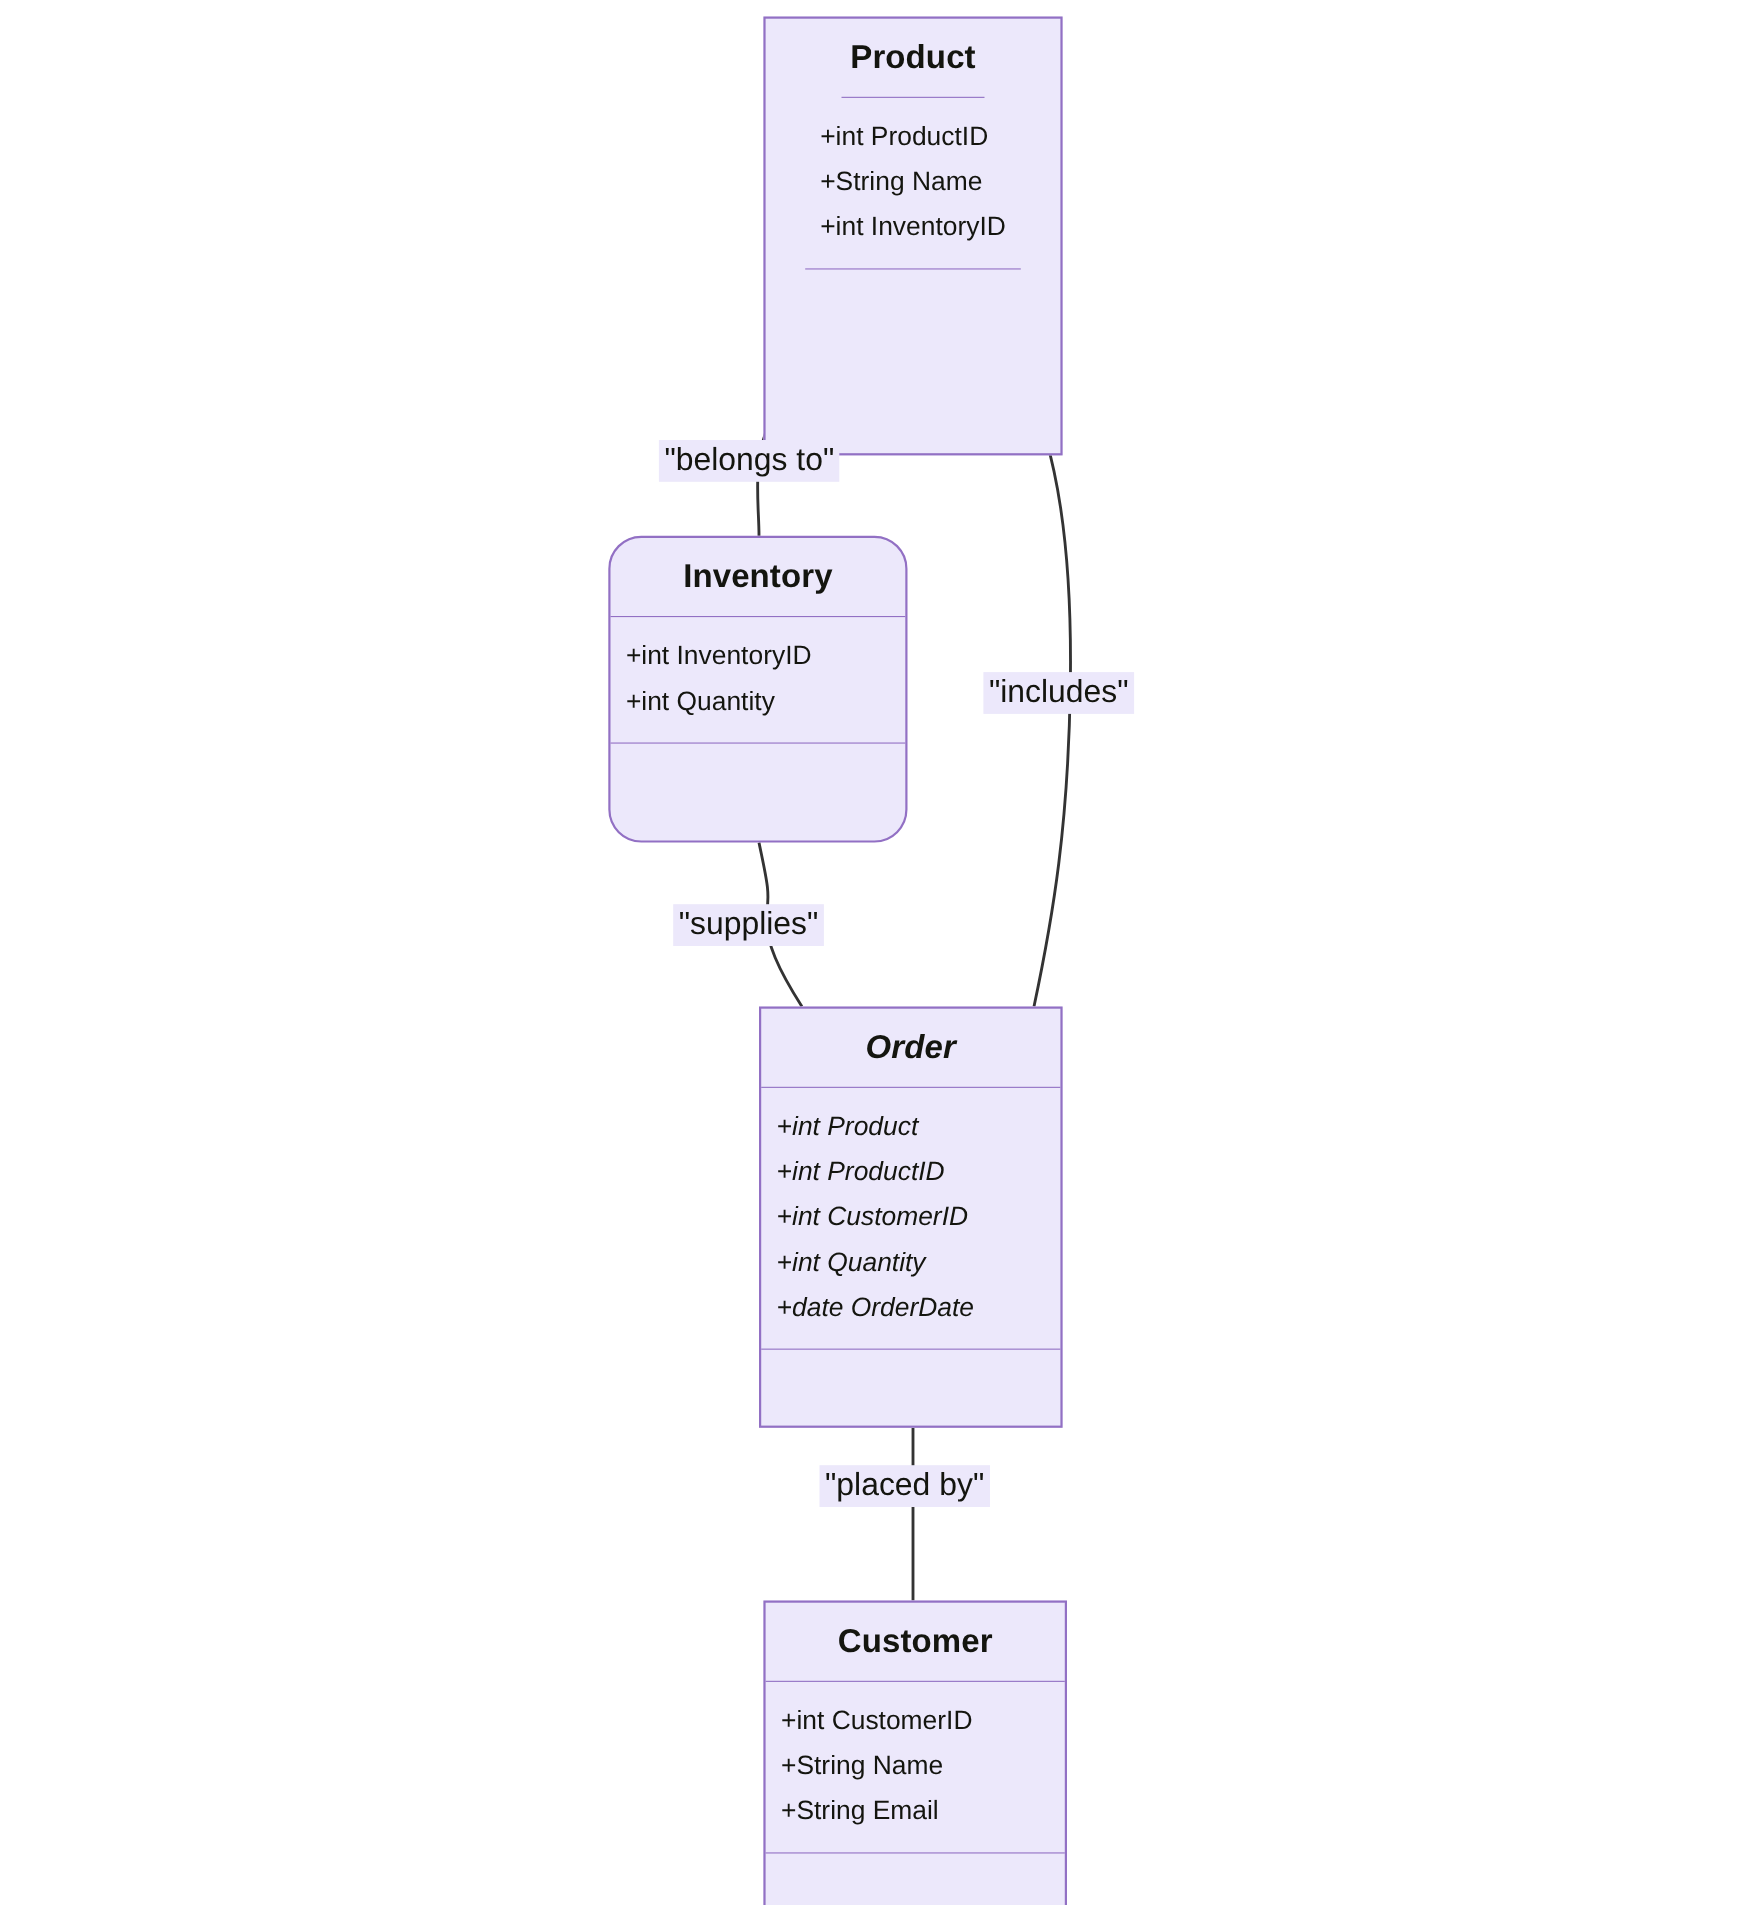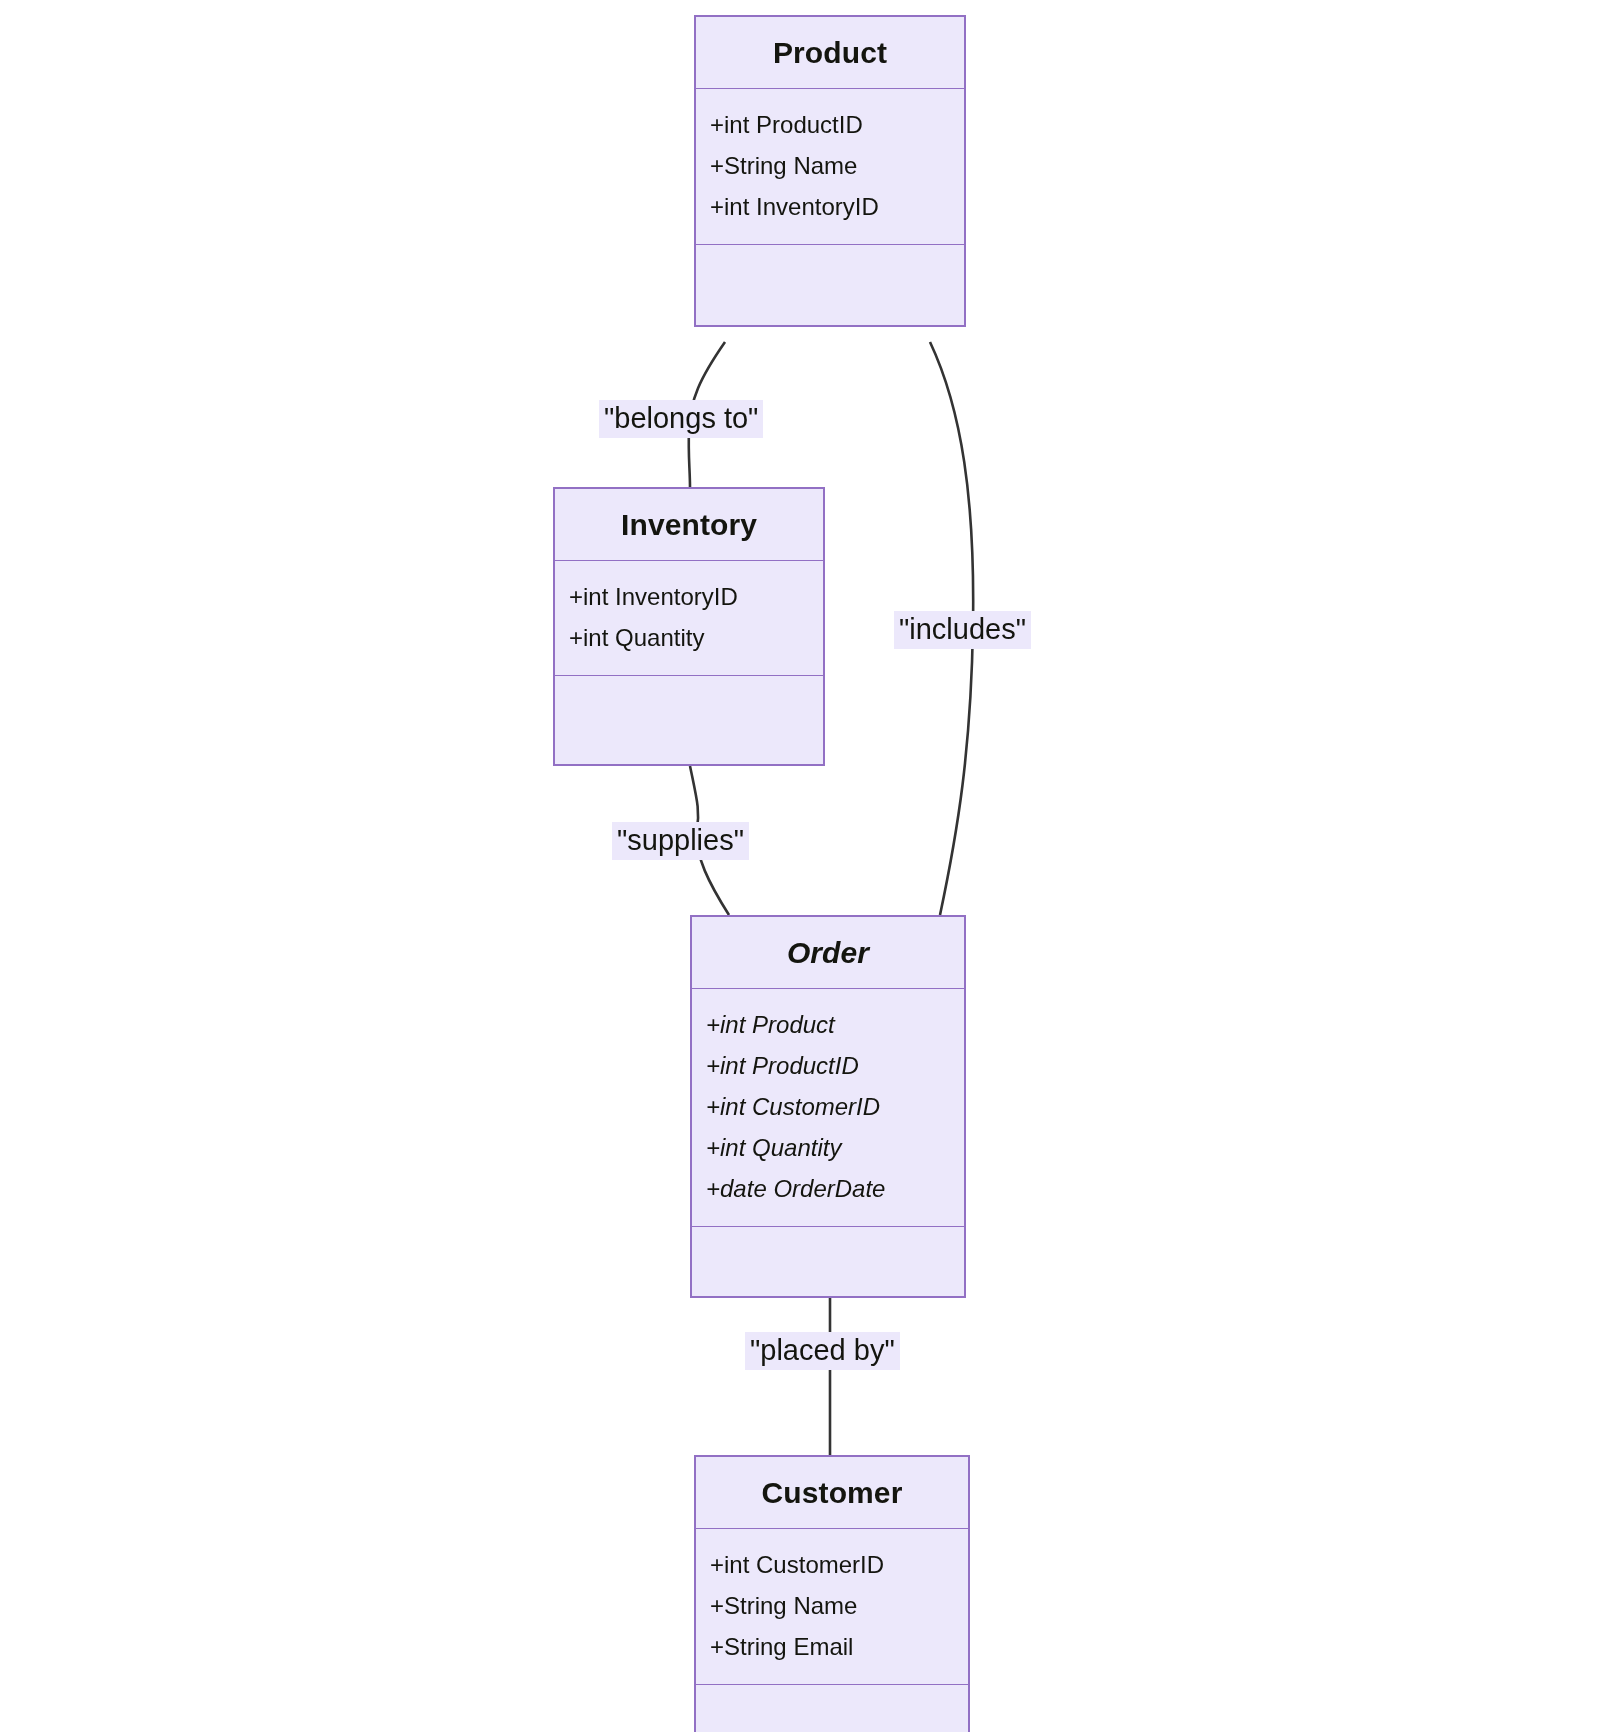--- a/index.html
+++ b/index.html
@@ -83,31 +83,31 @@
 
     <path d="M 725,342 C 700,378 690,400 689,430 C 688,455 690,470 690,487" fill="none" stroke="#333333" stroke-width="2.6"></path>
 
     <path d="M 930,342 C 962,410 975,500 973,625 C 971,750 958,830 940,915" fill="none" stroke="#333333" stroke-width="2.6"></path>
 
     <path d="M 690,766 C 697,800 700,810 697,830 C 694,855 710,885 729,915" fill="none" stroke="#333333" stroke-width="2.6"></path>
 
     <path d="M 830,1298 L 830,1455" fill="none" stroke="#333333" stroke-width="2.6"></path>
   </svg>
 
-  <div class="uml-class" style="left:694px; top:15px; width:272px; height:312px;">
+  <div class="uml-class" style="left:694px; top:15px; width:272px; height:399px;align-items:center;">
     <div class="class-title">Product</div>
     <div class="class-attributes">
       <div class="attr-row">+int ProductID</div>
       <div class="attr-row">+String Name</div>
       <div class="attr-row">+int InventoryID</div>
     </div>
     <div class="class-methods"></div>
   </div>
 
-  <div class="uml-class" style="left:553px; top:487px; width:272px; height:279px;">
+  <div class="uml-class" style="left:553px; top:487px; width:272px; height:279px;border-radius:30px;">
     <div class="class-title">Inventory</div>
     <div class="class-attributes">
       <div class="attr-row">+int InventoryID</div>
       <div class="attr-row">+int Quantity</div>
     </div>
     <div class="class-methods"></div>
   </div>
 
   <div class="uml-class" style="left:690px; top:915px; width:276px; height:383px;font-style:italic;">
     <div class="class-title">Order</div>

